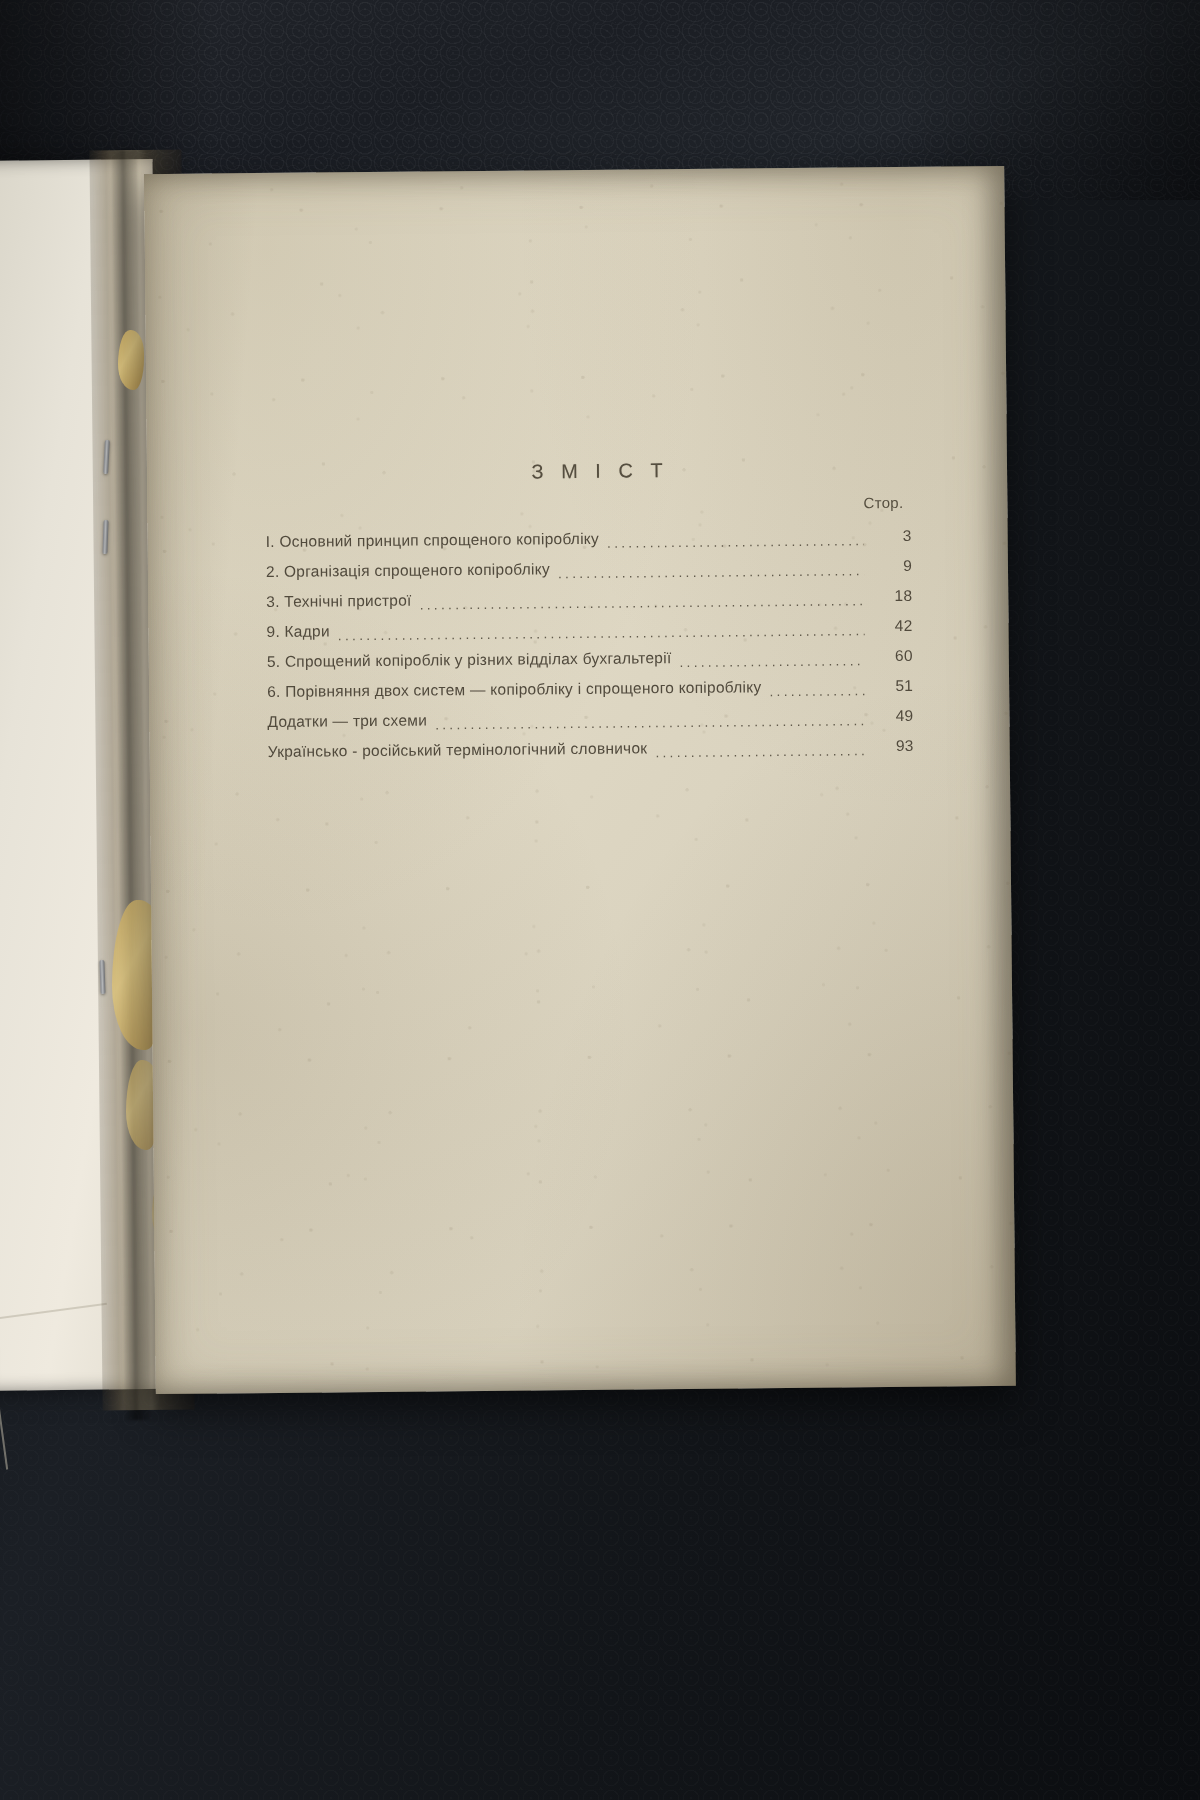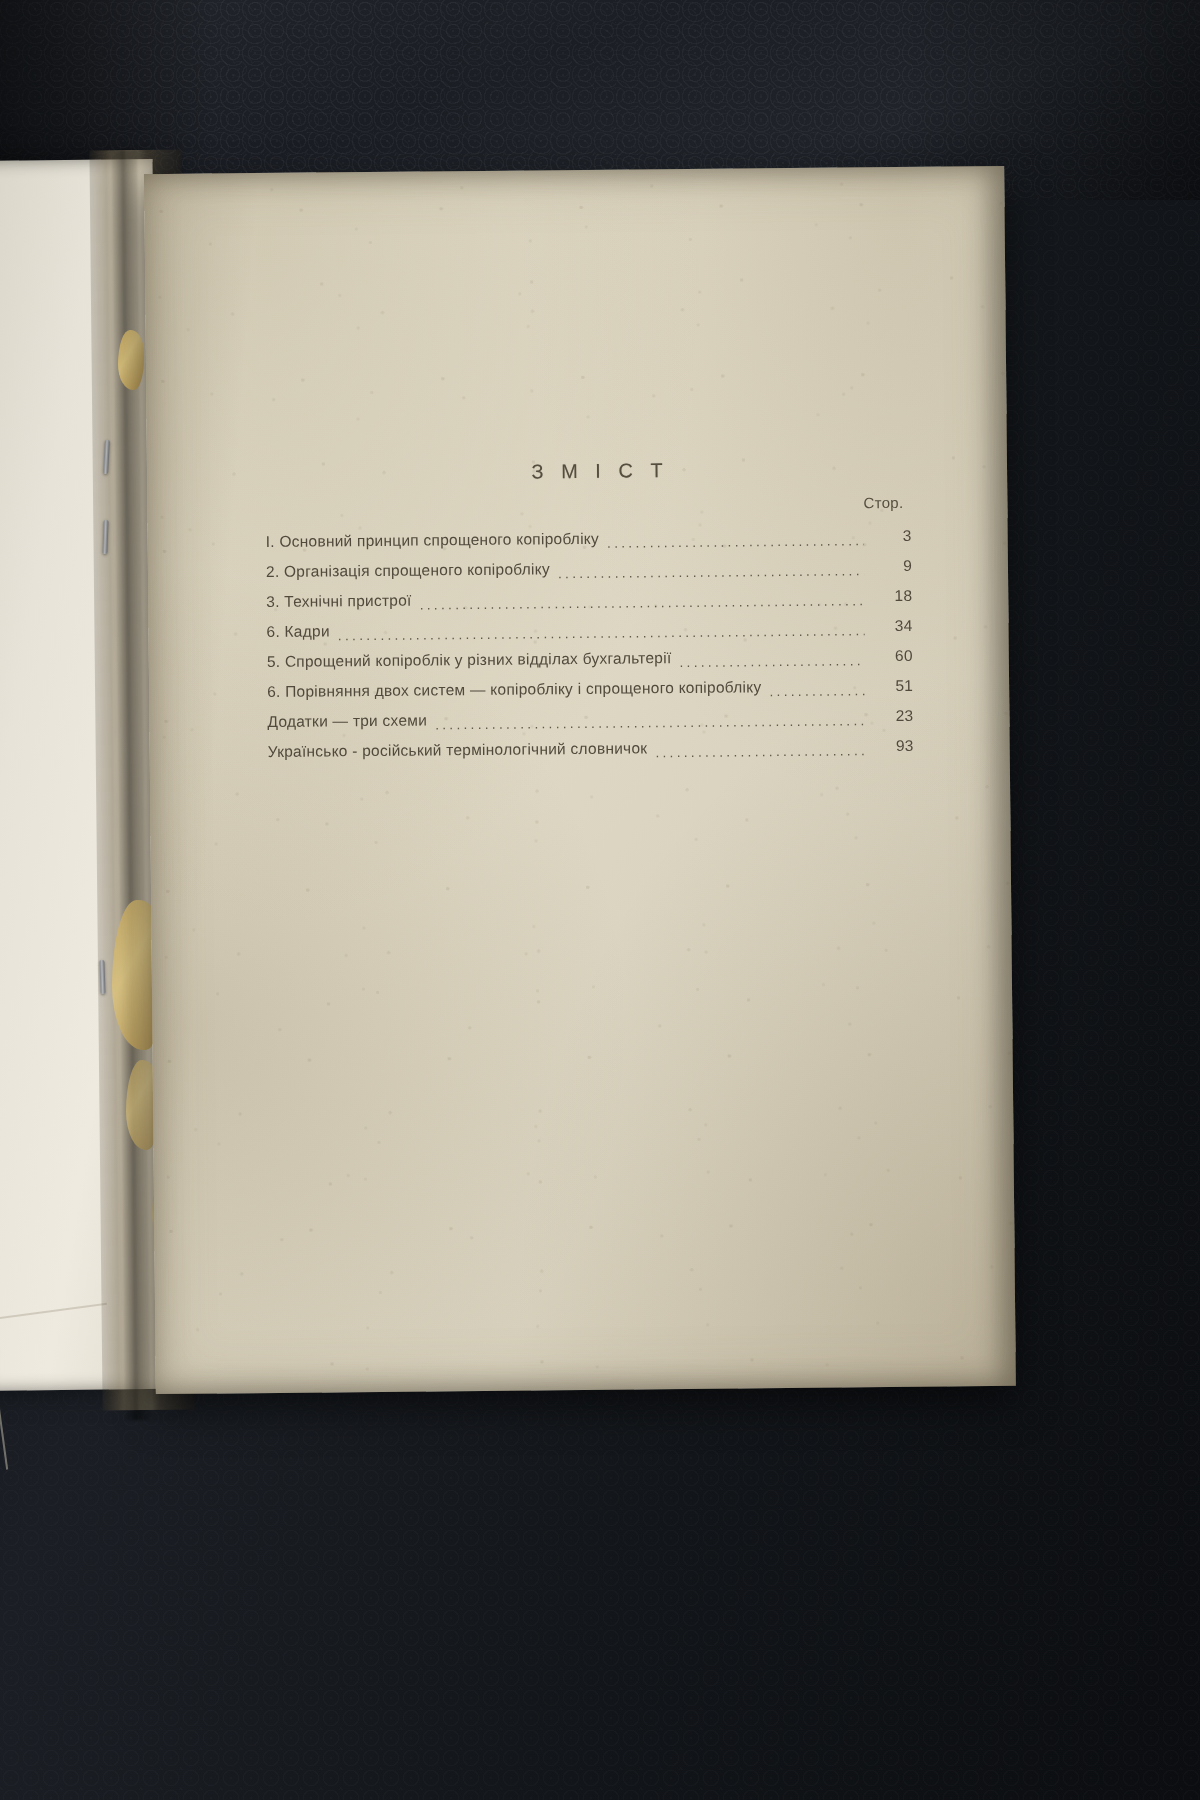--- a/index.html
+++ b/index.html
@@ -263,41 +263,41 @@
           <span class="toc-page">9</span>
         </li>
 
         <li class="toc-row">
           <span class="toc-label">3. Технічні пристрої</span>
           <span class="toc-dots">........................................................................................................</span>
           <span class="toc-page">18</span>
         </li>
 
         <li class="toc-row">
-          <span class="toc-label">6. Кадри</span>
-          <span class="toc-dots">........................................................................................................</span>
-          <span class="toc-page">34</span>
+          <span class="toc-label">9. Кадри</span>
+          <span class="toc-dots">........................................................................................................</span>
+          <span class="toc-page">42</span>
         </li>
 
         <li class="toc-row">
           <span class="toc-label">5. Спрощений копіроблік у різних відділах бухгальтерії</span>
           <span class="toc-dots">........................................................................................................</span>
           <span class="toc-page">60</span>
         </li>
 
         <li class="toc-row">
           <span class="toc-label">6. Порівняння двох систем — копіробліку і спрощеного копіробліку</span>
           <span class="toc-dots">........................................................................................................</span>
           <span class="toc-page">51</span>
         </li>
 
         <li class="toc-row">
           <span class="toc-label">Додатки — три схеми</span>
           <span class="toc-dots">........................................................................................................</span>
-          <span class="toc-page">23</span>
+          <span class="toc-page">49</span>
         </li>
 
         <li class="toc-row">
           <span class="toc-label">Українсько - російський термінологічний словничок</span>
           <span class="toc-dots">........................................................................................................</span>
           <span class="toc-page">93</span>
         </li>
 
       </ul>
     </div>

